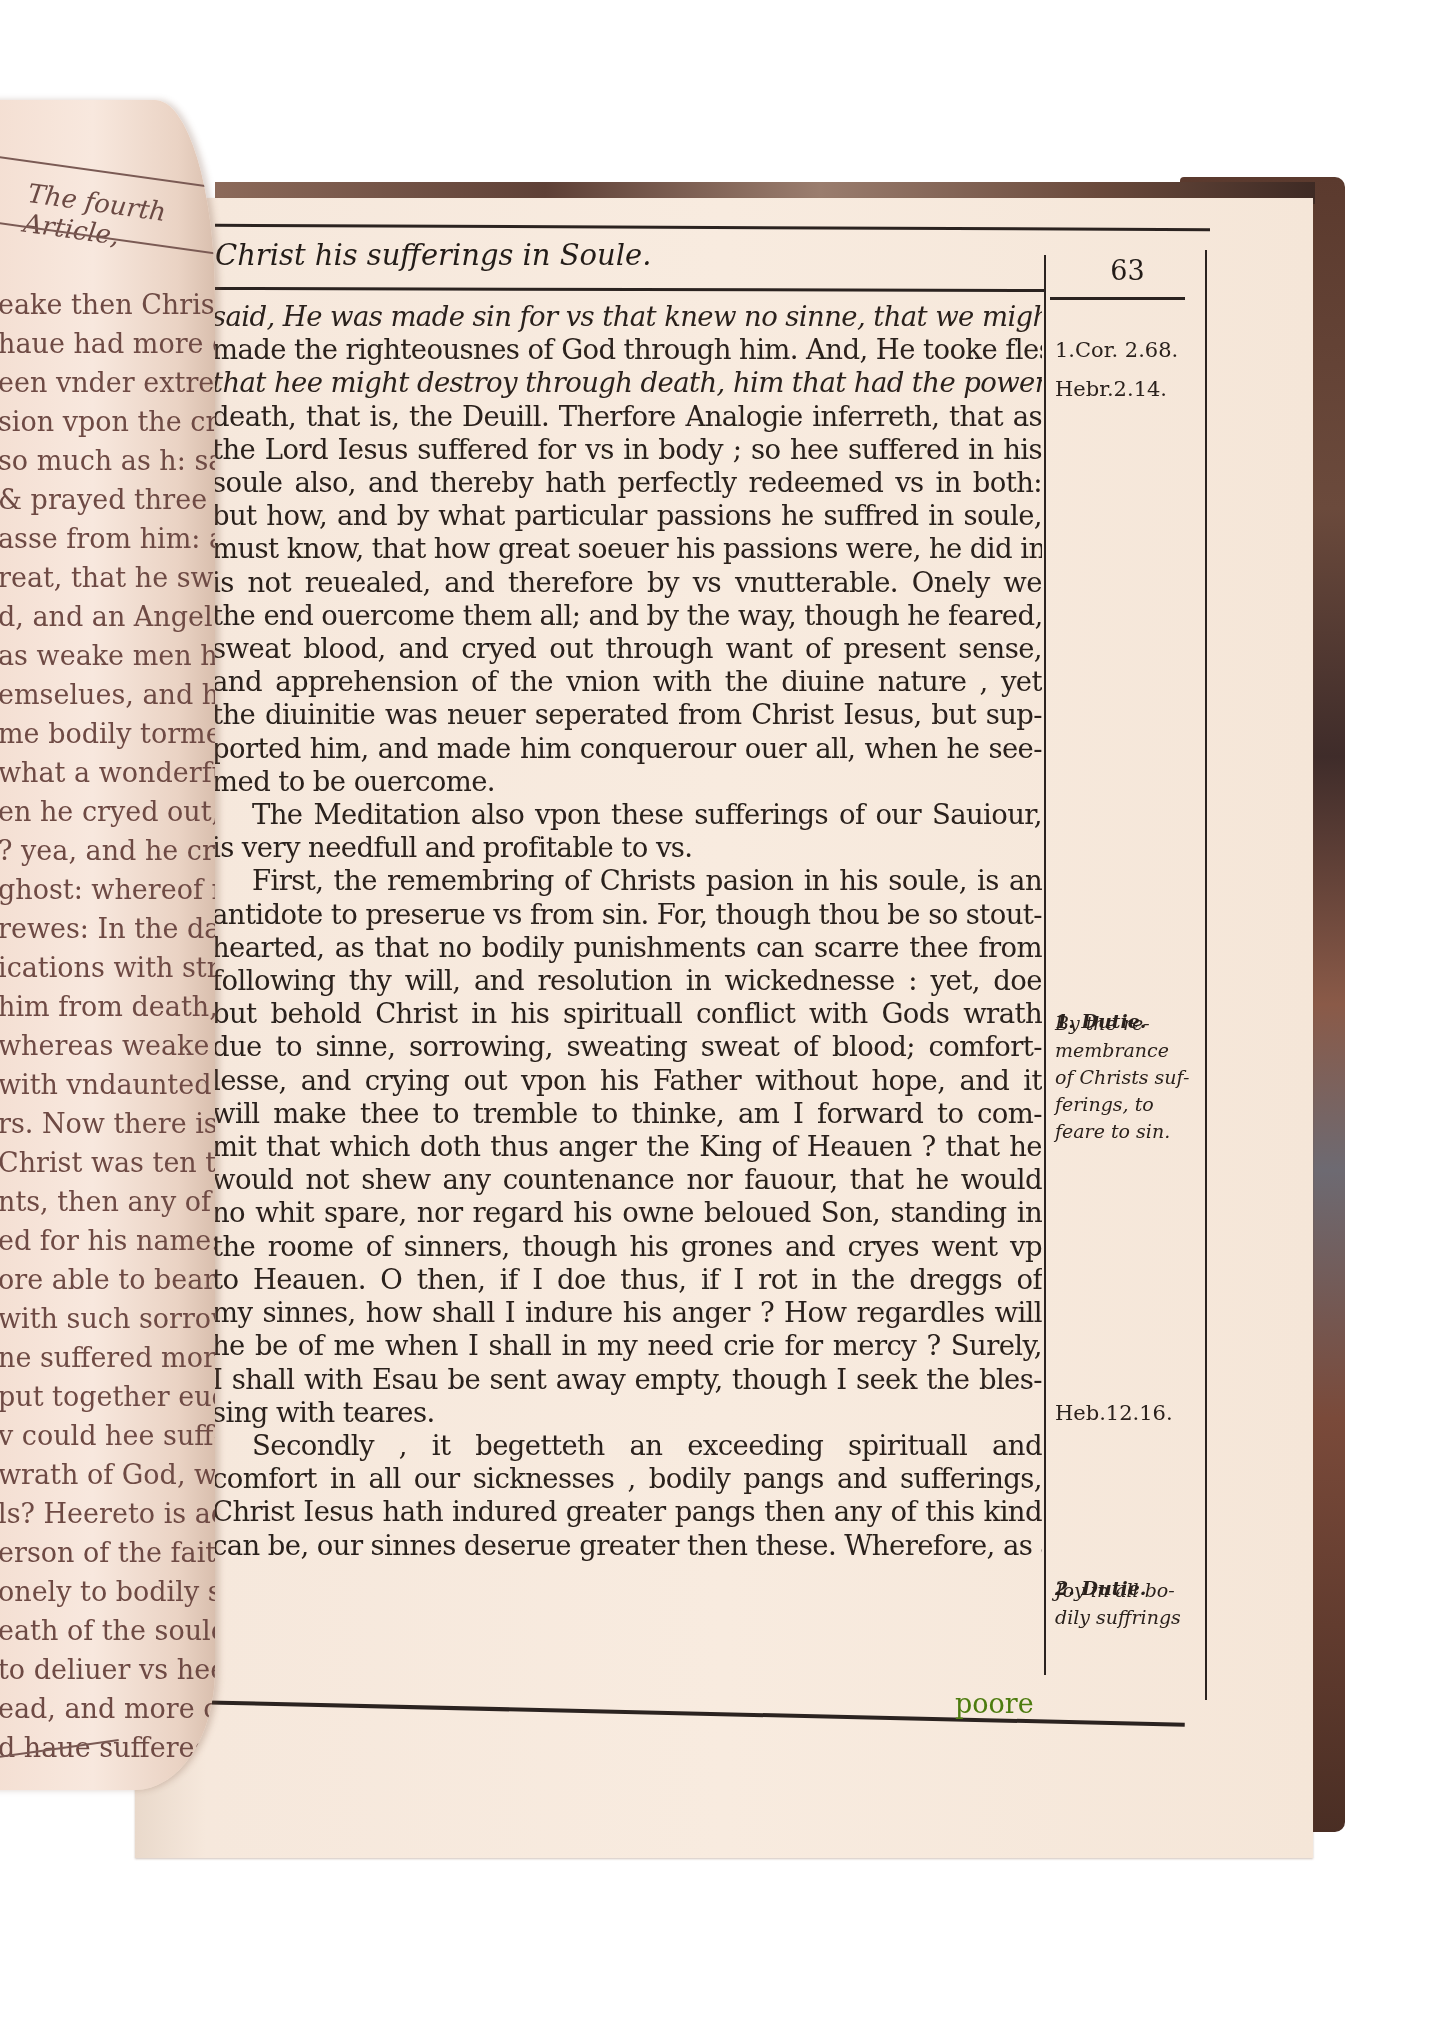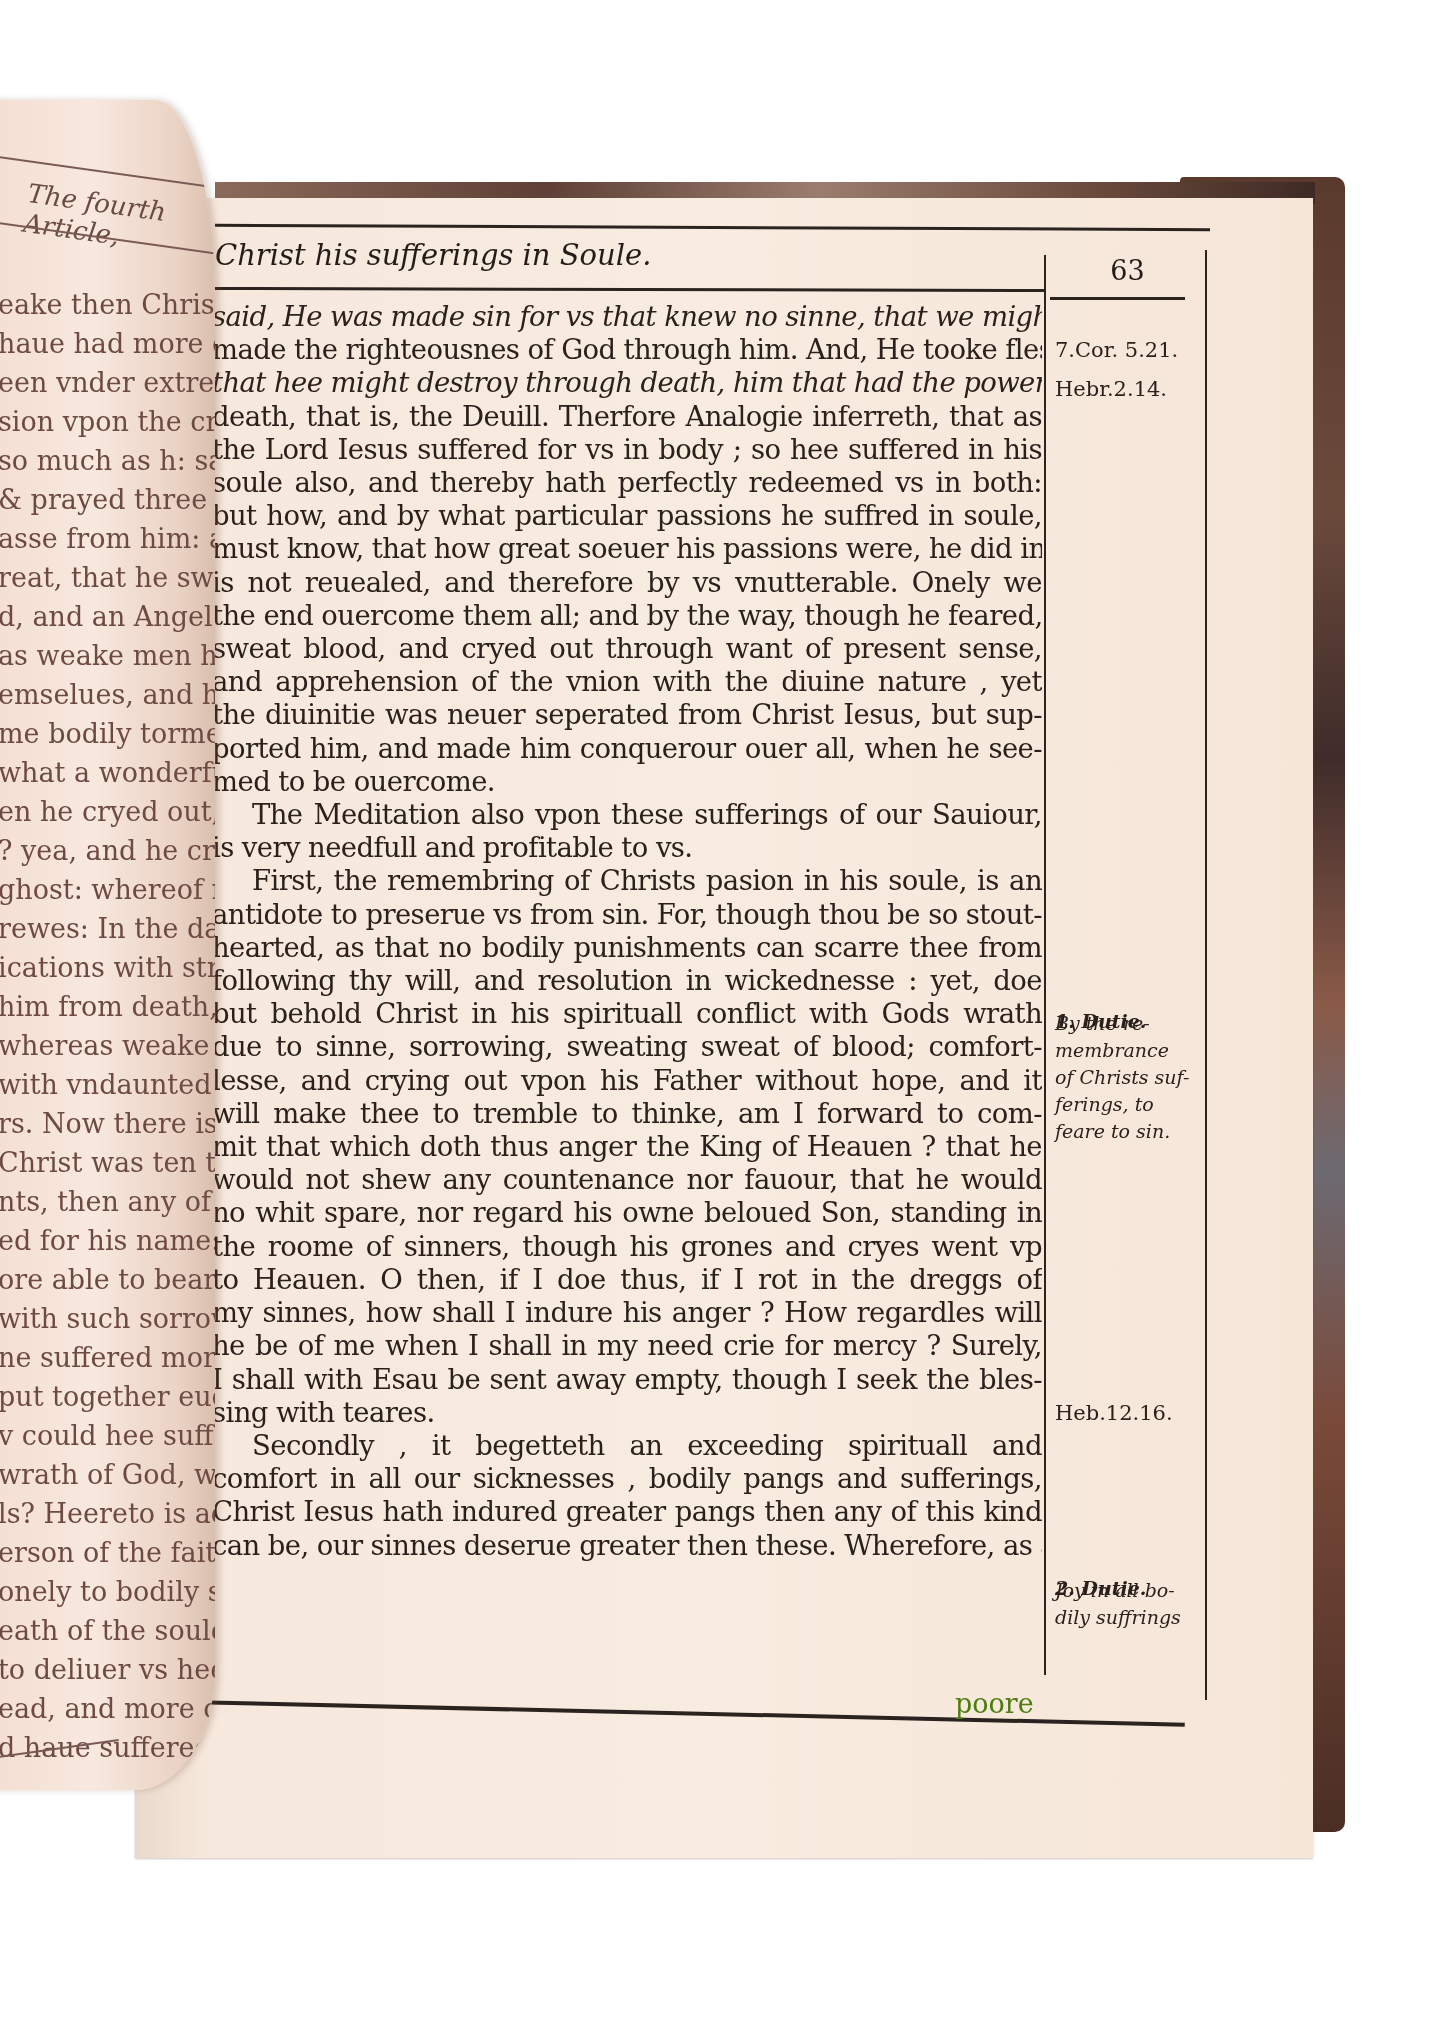--- a/index.html
+++ b/index.html
@@ -118,21 +118,21 @@
     <div class="line">he be of me when I shall in my need crie for mercy ?  Surely,</div>
     <div class="line">I shall with Esau be sent away empty, though I seek the bles-</div>
     <div class="line last">sing with teares.</div>
     <div class="line indent">Secondly ,  it  begetteth  an exceeding spirituall  and</div>
     <div class="line">comfort  in all our sicknesses ,  bodily pangs and sufferings,</div>
     <div class="line">Christ Iesus hath indured greater pangs then any of this kind</div>
     <div class="line">can be, our sinnes deserue greater then these. Wherefore, as a</div>
   </div>
 
 <div class="margin-notes" style="top:0;">
-  <div class="mn-ref" style="position:absolute; top:333px; white-space:nowrap;">7.Cor. 5.21.</div>
+  <div class="mn-ref" style="position:absolute; top:333px; white-space:nowrap;">1.Cor. 2.68.</div>
   <div class="mn-ref" style="position:absolute; top:372px; white-space:nowrap;">Hebr.2.14.</div>
   <div class="mn-head" style="position:absolute; top:983px; white-space:nowrap;">1. Dutie.</div>
   <div style="position:absolute; top:1010px;">
     <div class="mn-it">By the re-</div>
     <div class="mn-it">membrance</div>
     <div class="mn-it">of Christs suf-</div>
     <div class="mn-it">ferings, to</div>
     <div class="mn-it">feare to sin.</div>
   </div>
   <div class="mn-ref" style="position:absolute; top:1396px; white-space:nowrap;">Heb.12.16.</div>

